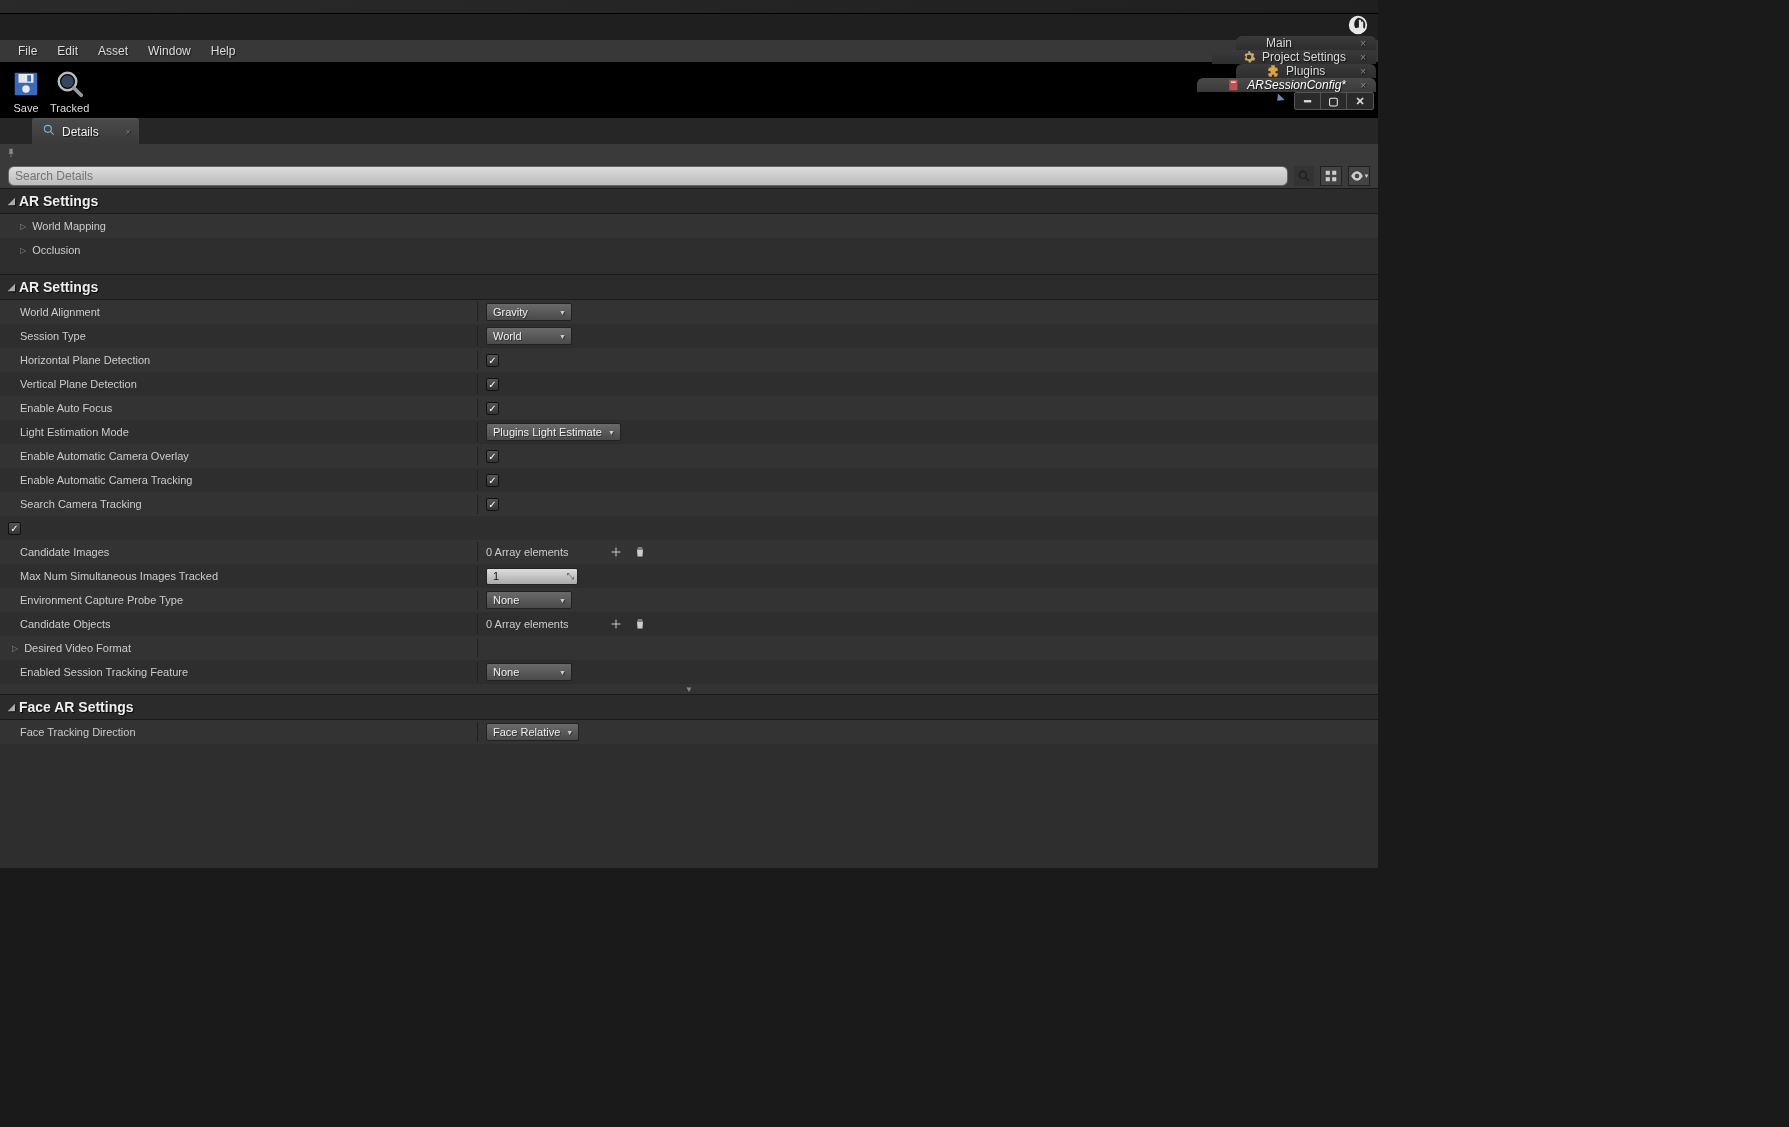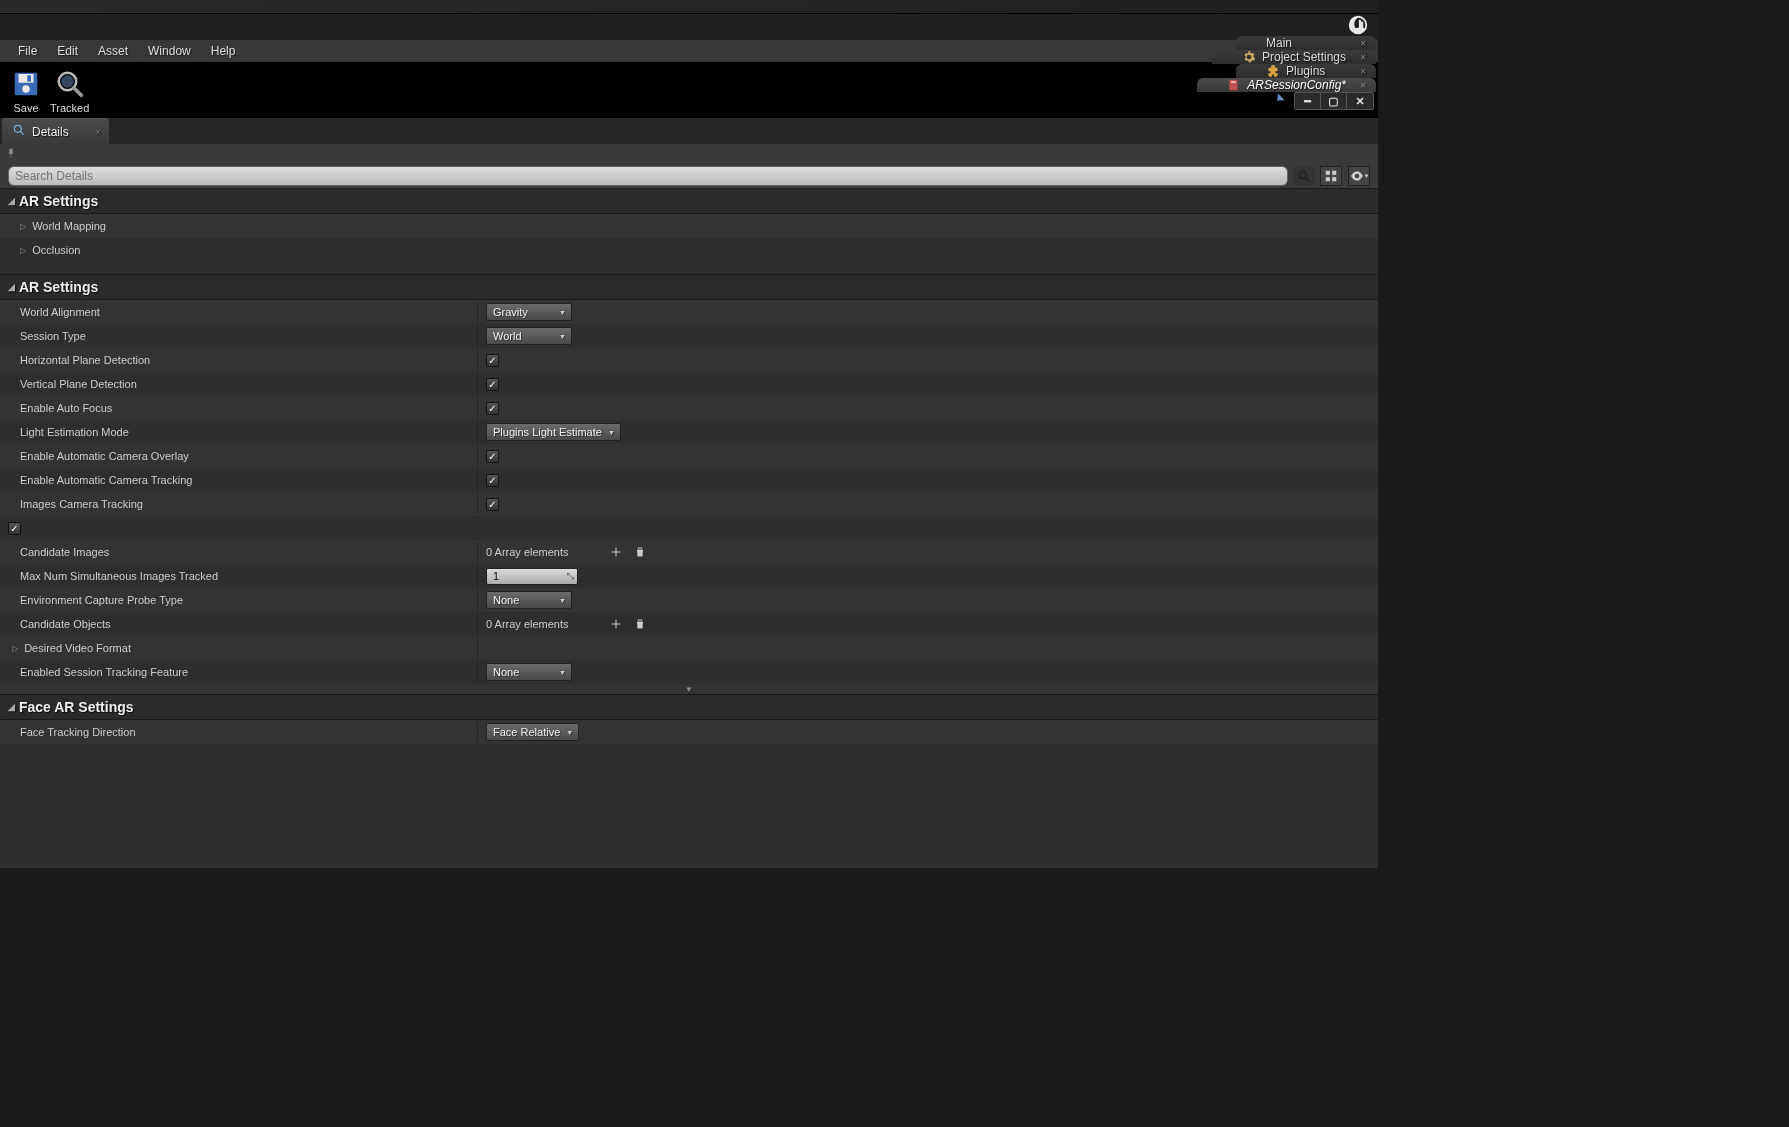--- a/index.html
+++ b/index.html
@@ -149,20 +149,21 @@
 .tool-btn .icon {
   width: 32px; height: 32px;
   display: flex; align-items: center; justify-content: center;
 }
 
 .paneltabs {
   height: 26px;
   background: #262626;
   display: flex;
   align-items: flex-end;
+  padding-left: 30px;
 }
 .panel-tab {
   height: 26px;
   padding: 0 40px 0 10px;
   background: linear-gradient(to bottom, #4a4a4a, #3a3a3a);
   border-radius: 3px 3px 0 0;
   display: flex;
   align-items: center;
   gap: 6px;
   font-size: 12px;
@@ -548,21 +549,21 @@
             <div class="checkbox">✓</div>
           </div>
       </div>
       <div class="prop-row">
         <div class="prop-label">Enable Automatic Camera Tracking</div>
         <div class="prop-value">
             <div class="checkbox">✓</div>
           </div>
       </div>
       <div class="prop-row">
-        <div class="prop-label">Images Camera Tracking</div>
+        <div class="prop-label">Search Camera Tracking</div>
         <div class="prop-value">
             <div class="checkbox">✓</div>
           </div>
       </div>
       <div class="prop-row">
         <div class="prop-value">
             <div class="checkbox">✓</div>
           </div>
       </div>
       <div class="prop-row">

